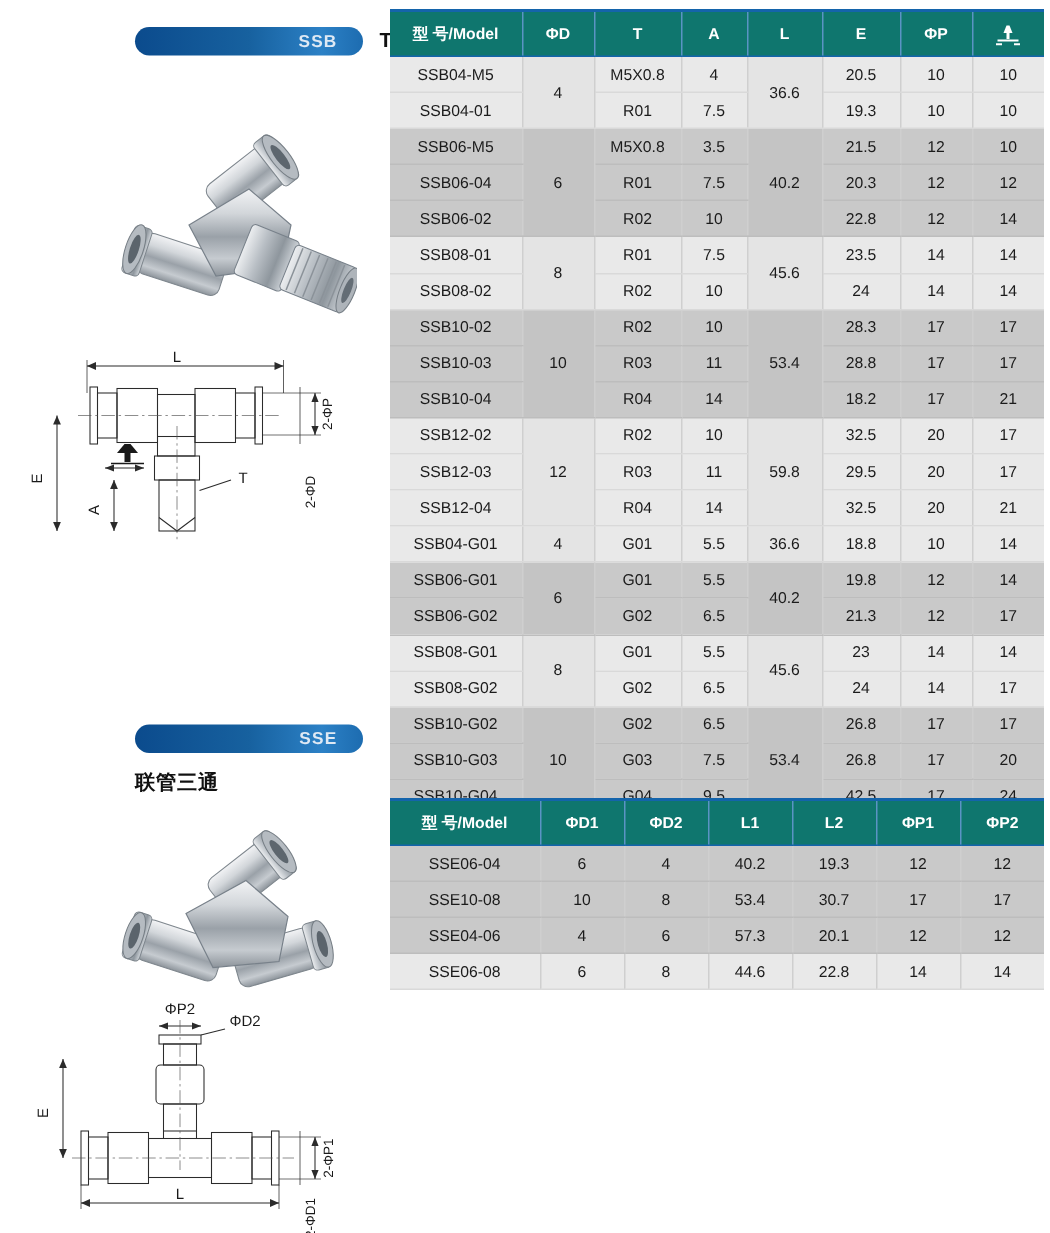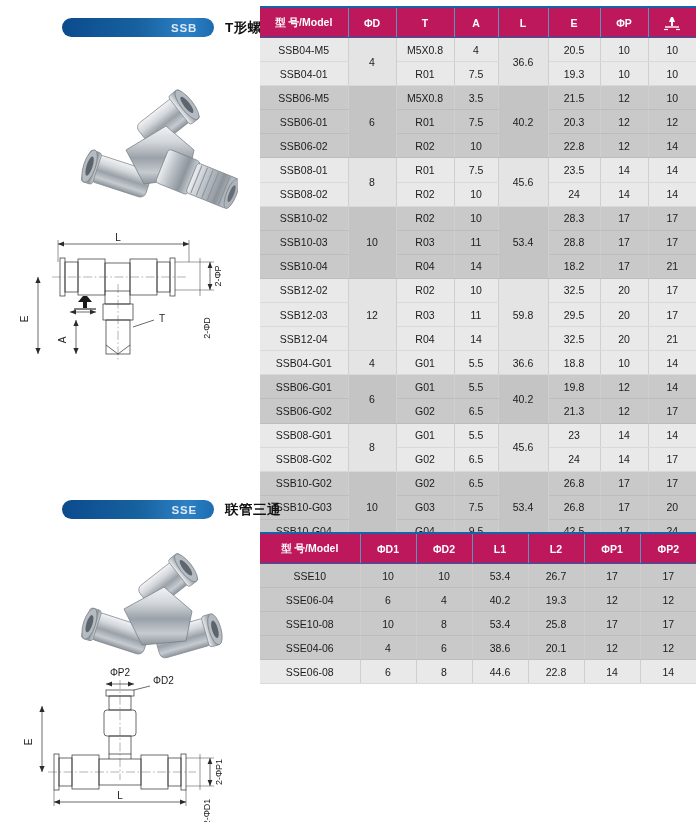--- a/index.html
+++ b/index.html
@@ -6,37 +6,37 @@
   body{
     width:700px;height:822px;
     background:#ffffff;
     font-family:"Liberation Sans","DejaVu Sans",sans-serif;
     overflow:hidden;
     color:#1a1a1a;
   }
   .page{position:relative;width:700px;height:822px;}
 
   
-  .sec-head{display:flex;align-items:center;gap:11px;}
+  .sec-head{display:flex;gap:11px;margin-left:28px;}
   .pill{
     width:152px;height:19px;border-radius:10px;
     background:linear-gradient(to right,#0d4d8f 0%,#1763a8 45%,#2a7ec4 78%,#1e6ba f 100%);
     background:linear-gradient(to right,#0b4b8d 0%,#17619f 50%,#2c81c6 82%,#1d6cb0 100%);
     display:flex;align-items:center;justify-content:flex-end;
     box-sizing:border-box;padding-right:17px;
   }
   .pill span{
     color:#dfe9f4;font-size:11.5px;font-weight:bold;letter-spacing:.8px;
   }
   .sec-title{font-size:13.5px;font-weight:bold;color:#111;letter-spacing:.5px;}
 
   
   table.spec{border-collapse:collapse;table-layout:fixed;}
   table.spec th{
-    background:#be185d;color:#ffffff;font-size:10.5px;font-weight:bold;
+    background:#0f766e;color:#ffffff;font-size:10.5px;font-weight:bold;
     height:27px;text-align:center;vertical-align:middle;
     border-right:1px solid #5b93c4;border-bottom:1px solid #1464ab;
   }
   table.spec th:last-child{border-right:none;}
   table.spec td{
     font-size:10.5px;text-align:center;vertical-align:middle;
     height:21.1px;color:#1b1b1b;
     border-right:1px solid #cfcfcf;
     border-bottom:1px solid #d9d9d9;
     background:#e9e9e9;
@@ -242,21 +242,21 @@
             <td>SSB06-M5</td>
             <td rowspan="3" class="merge">6</td>
             <td>M5X0.8</td>
             <td>3.5</td>
             <td rowspan="3" class="merge">40.2</td>
             <td>21.5</td>
             <td>12</td>
             <td>10</td>
           </tr>
           <tr class="band">
-            <td>SSB06-01</td>
+            <td>SSB06-04</td>
             <td>R01</td>
             <td>7.5</td>
             <td>20.3</td>
             <td>12</td>
             <td>12</td>
           </tr>
           <tr class="band">
             <td>SSB06-02</td>
             <td>R02</td>
             <td>10</td>
@@ -429,21 +429,21 @@
             <td>G04</td>
             <td>9.5</td>
             <td>31</td>
             <td>20</td>
             <td>24</td>
           </tr>
         </tbody>
     </table>
   </div>
 
-  <div class="sec-head" style="position:absolute;left:62px;top:500px;">
+  <div class="sec-head" style="position:absolute;left:62px;top:483px;flex-direction:column;">
     <div class="pill">
       <span>SSE</span>
     </div>
     <div class="sec-title">联管三通</div>
   </div>
 
   <div class="photo" style="left:48px;top:545px;width:190px;height:120px;">
     <svg width="190" height="120" viewBox="0 0 190 120">
 
       <g transform="rotate(-38 118 46)">
@@ -546,51 +546,42 @@
             <th>ΦD1</th>
             <th>ΦD2</th>
             <th>L1</th>
             <th>L2</th>
             <th>ΦP1</th>
             <th>ΦP2</th>
           </tr>
         </thead>
       <tbody>
           <tr class="band">
-            <td>SSE10</td>
-            <td>10</td>
-            <td>10</td>
-            <td>53.4</td>
-            <td>26.7</td>
-            <td>17</td>
-            <td>17</td>
-          </tr>
-          <tr class="band">
             <td>SSE06-04</td>
             <td>6</td>
             <td>4</td>
             <td>40.2</td>
             <td>19.3</td>
             <td>12</td>
             <td>12</td>
           </tr>
           <tr class="band">
             <td>SSE10-08</td>
             <td>10</td>
             <td>8</td>
             <td>53.4</td>
-            <td>25.8</td>
+            <td>30.7</td>
             <td>17</td>
             <td>17</td>
           </tr>
           <tr class="band">
             <td>SSE04-06</td>
             <td>4</td>
             <td>6</td>
-            <td>38.6</td>
+            <td>57.3</td>
             <td>20.1</td>
             <td>12</td>
             <td>12</td>
           </tr>
           <tr>
             <td>SSE06-08</td>
             <td>6</td>
             <td>8</td>
             <td>44.6</td>
             <td>22.8</td>

